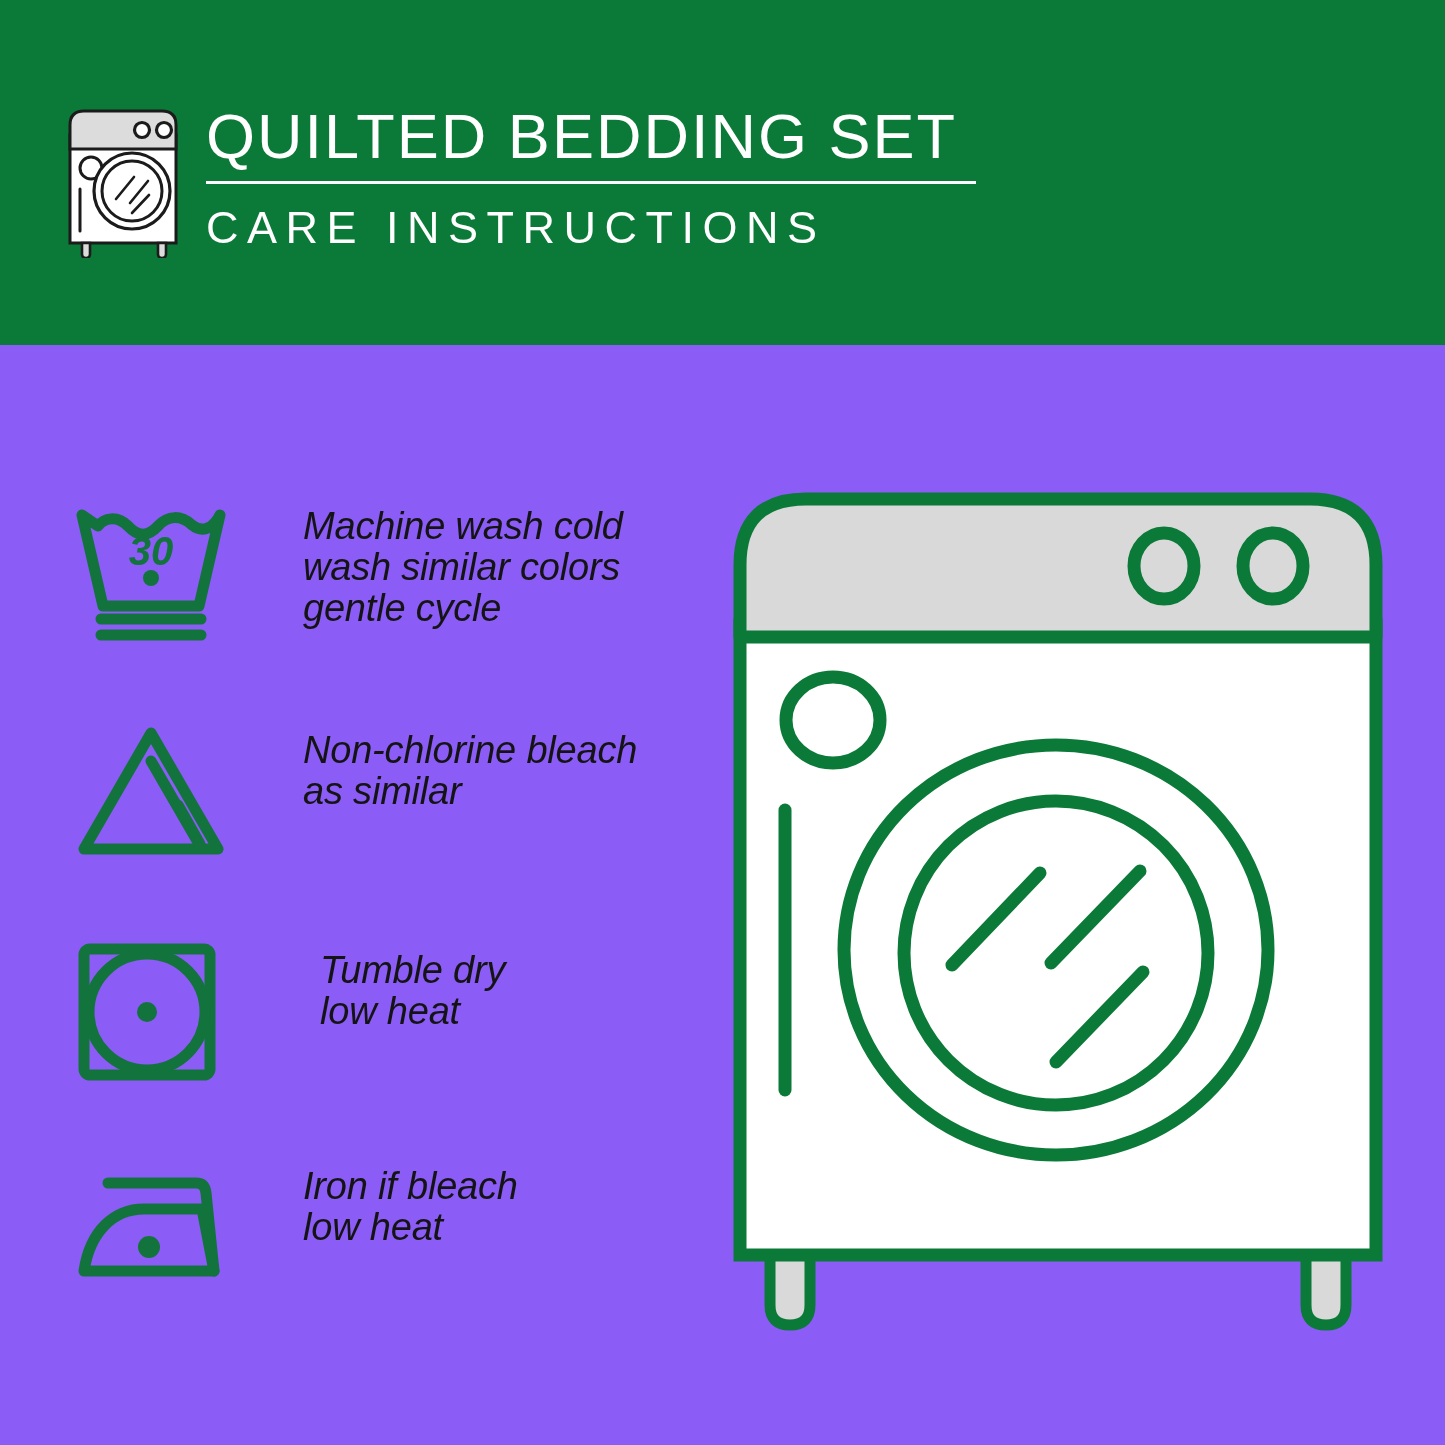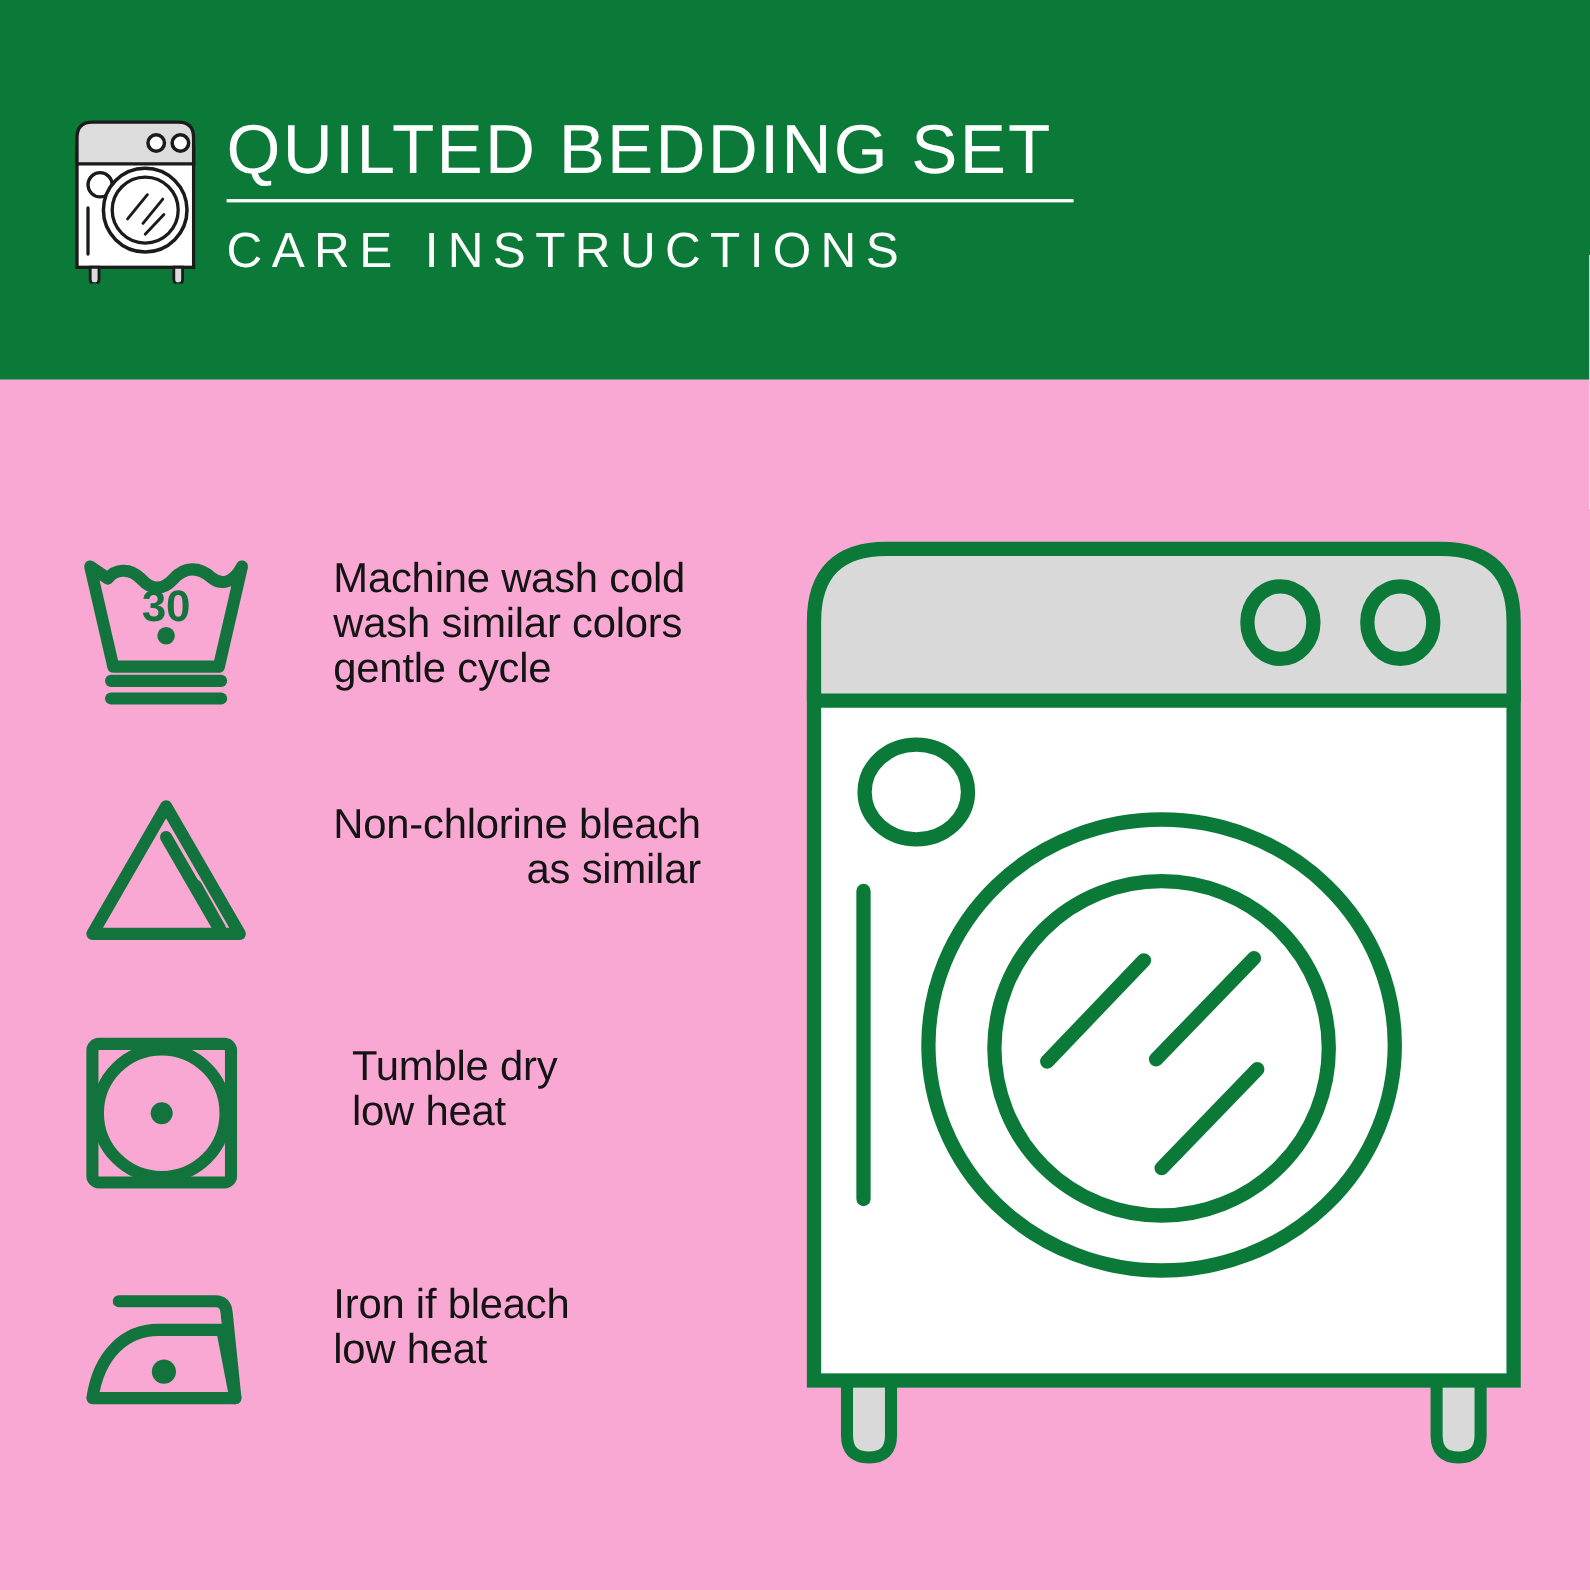--- a/index.html
+++ b/index.html
@@ -7,21 +7,21 @@
     padding: 0;
     background: #ffffff;
   }
   body {
     font-family: "Liberation Sans", sans-serif;
   }
   #page {
     position: relative;
     width: 1445px;
     height: 1445px;
-    background: #f9a8d4;
+    background: #8b5cf6;
     overflow: hidden;
   }
 
   
   .header-band {
     position: absolute;
     left: 0;
     top: 0;
     width: 1445px;
     height: 345px;
@@ -66,30 +66,31 @@
     white-space: nowrap;
   }
 
   
   .care-list {
     position: absolute;
     left: 0;
     top: 345px;
     width: 700px;
     height: 1084px;
+    font-style: italic;
   }
   .care-row {
     position: absolute;
     left: 0;
     width: 700px;
     display: flex;
     align-items: flex-start;
   }
   .care-row-0 { top: 148px; }
-  .care-row-1 { top: 372px; text-align: right; }
+  .care-row-1 { top: 372px; }
   .care-row-2 { top: 592px; gap: 17px; }
   .care-row-3 { top: 808px; }
 
   .care-symbol {
     width: 165px;
     min-width: 165px;
     height: 150px;
     margin-left: 68px;
     display: flex;
     align-items: center;

